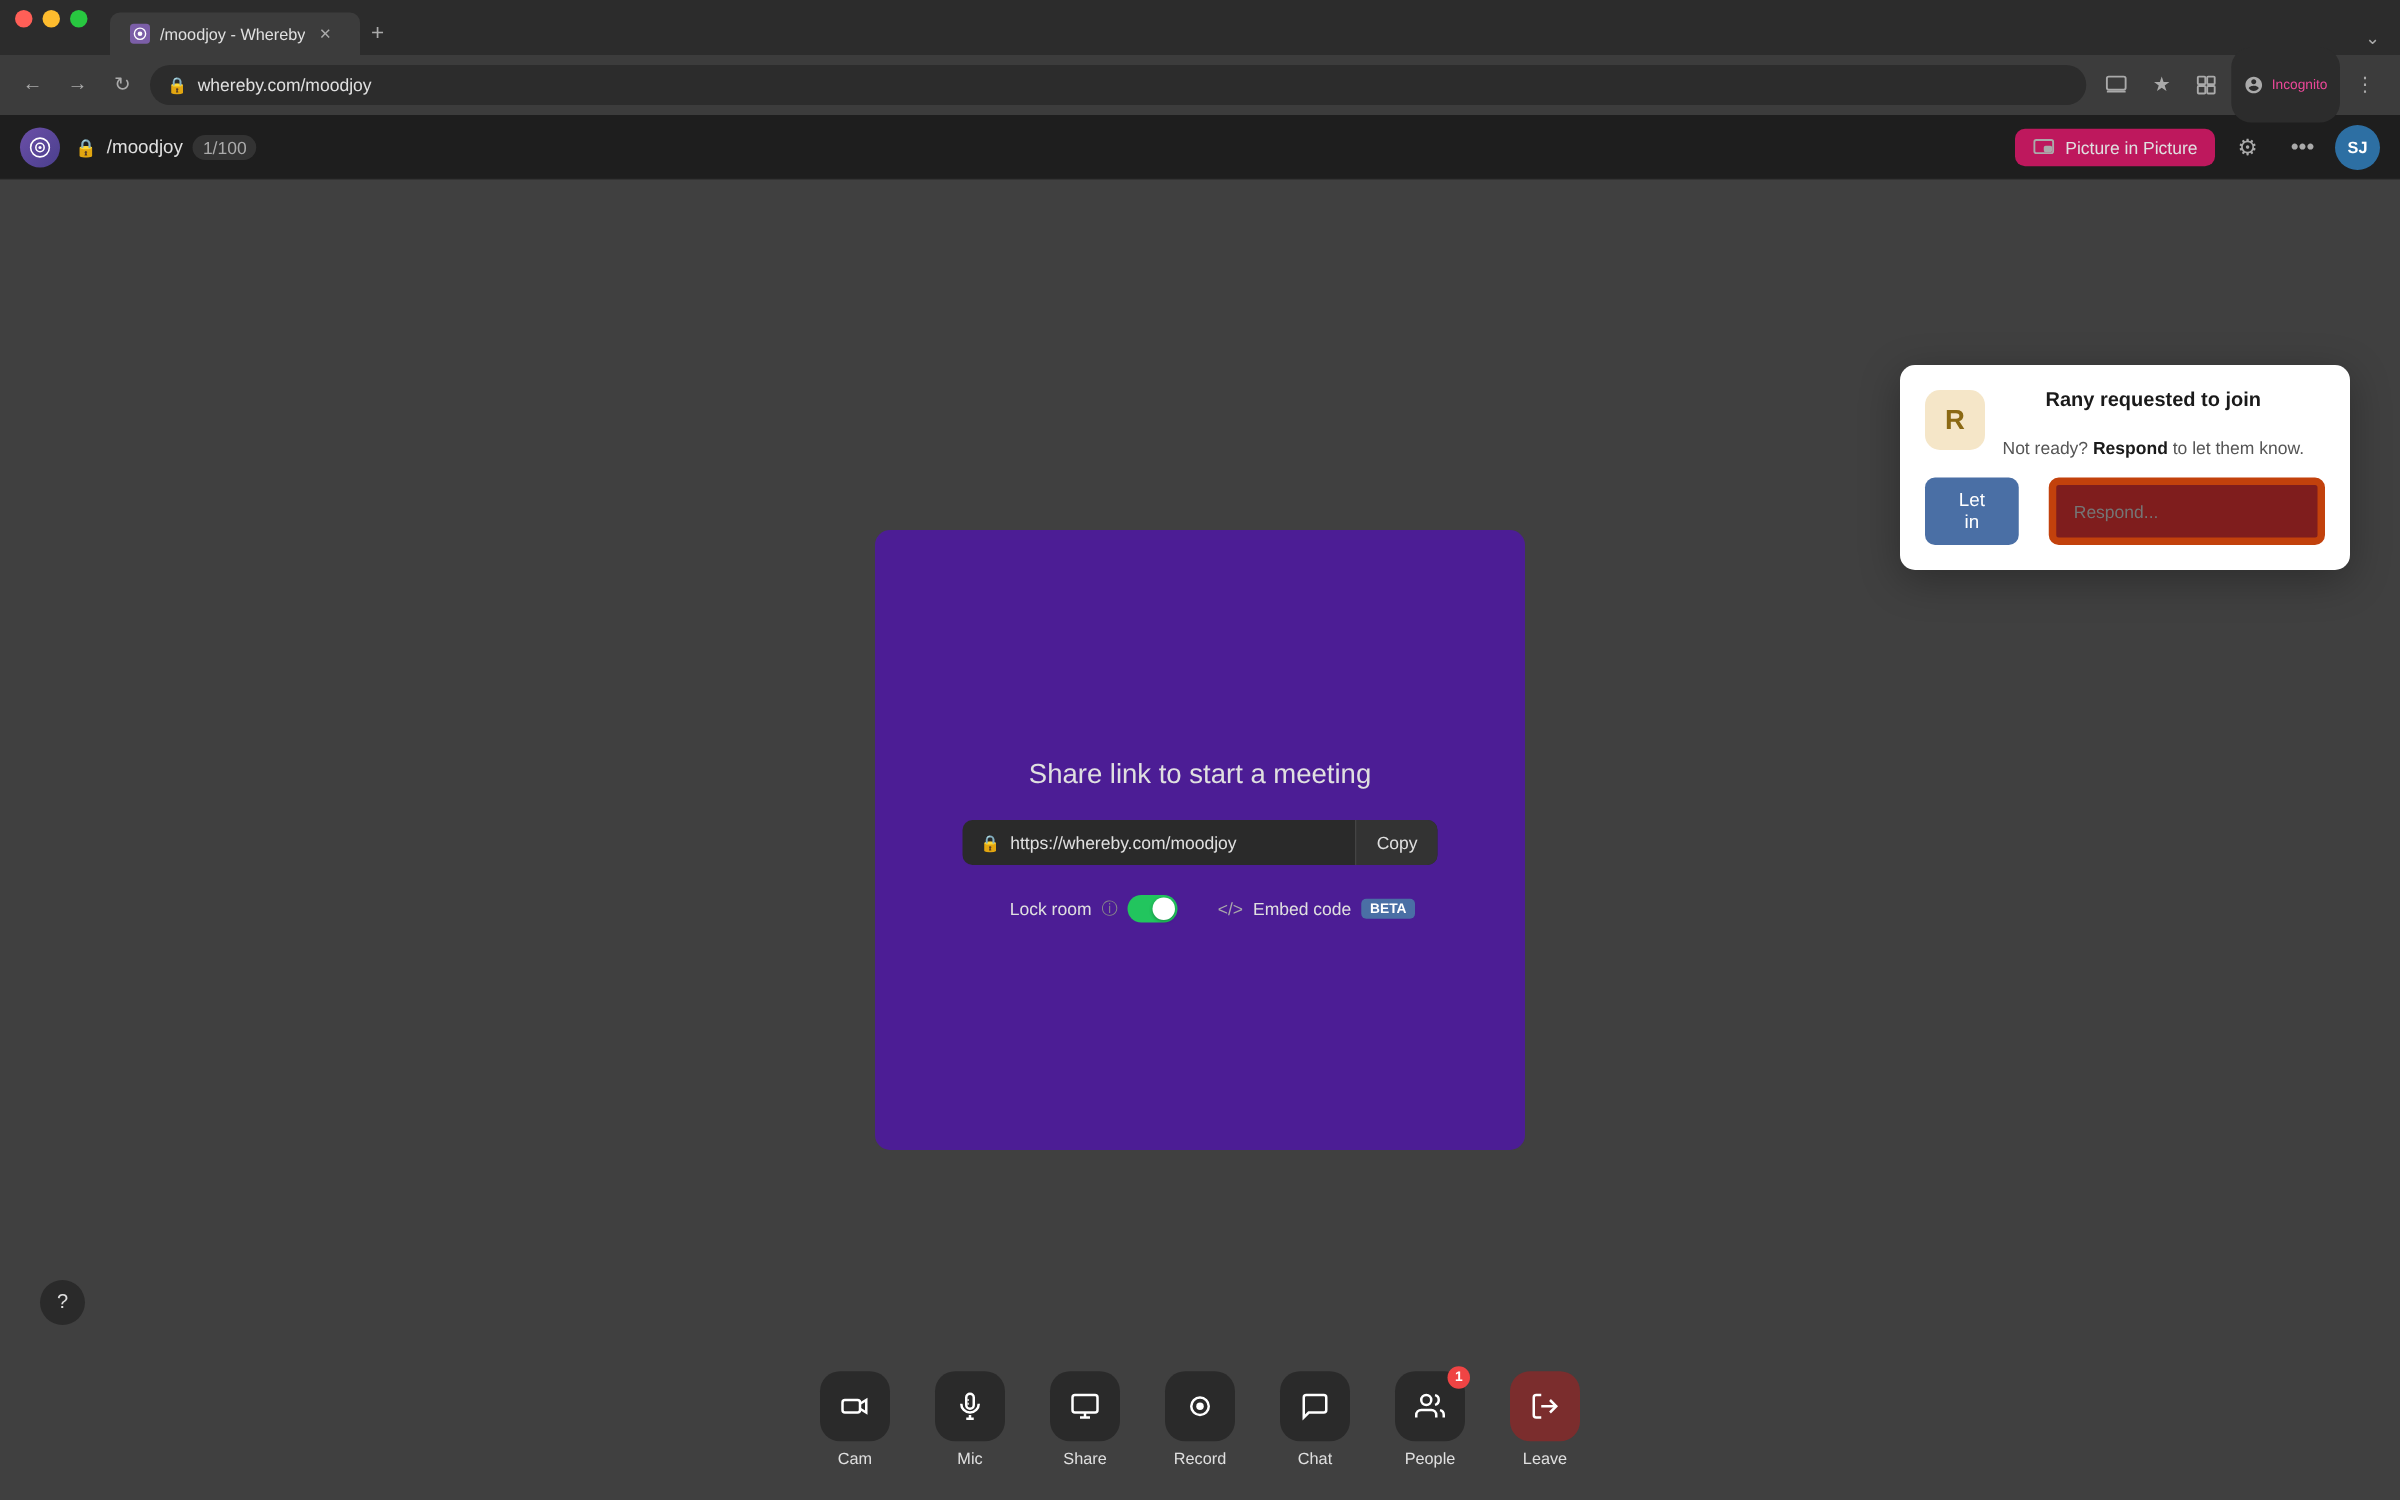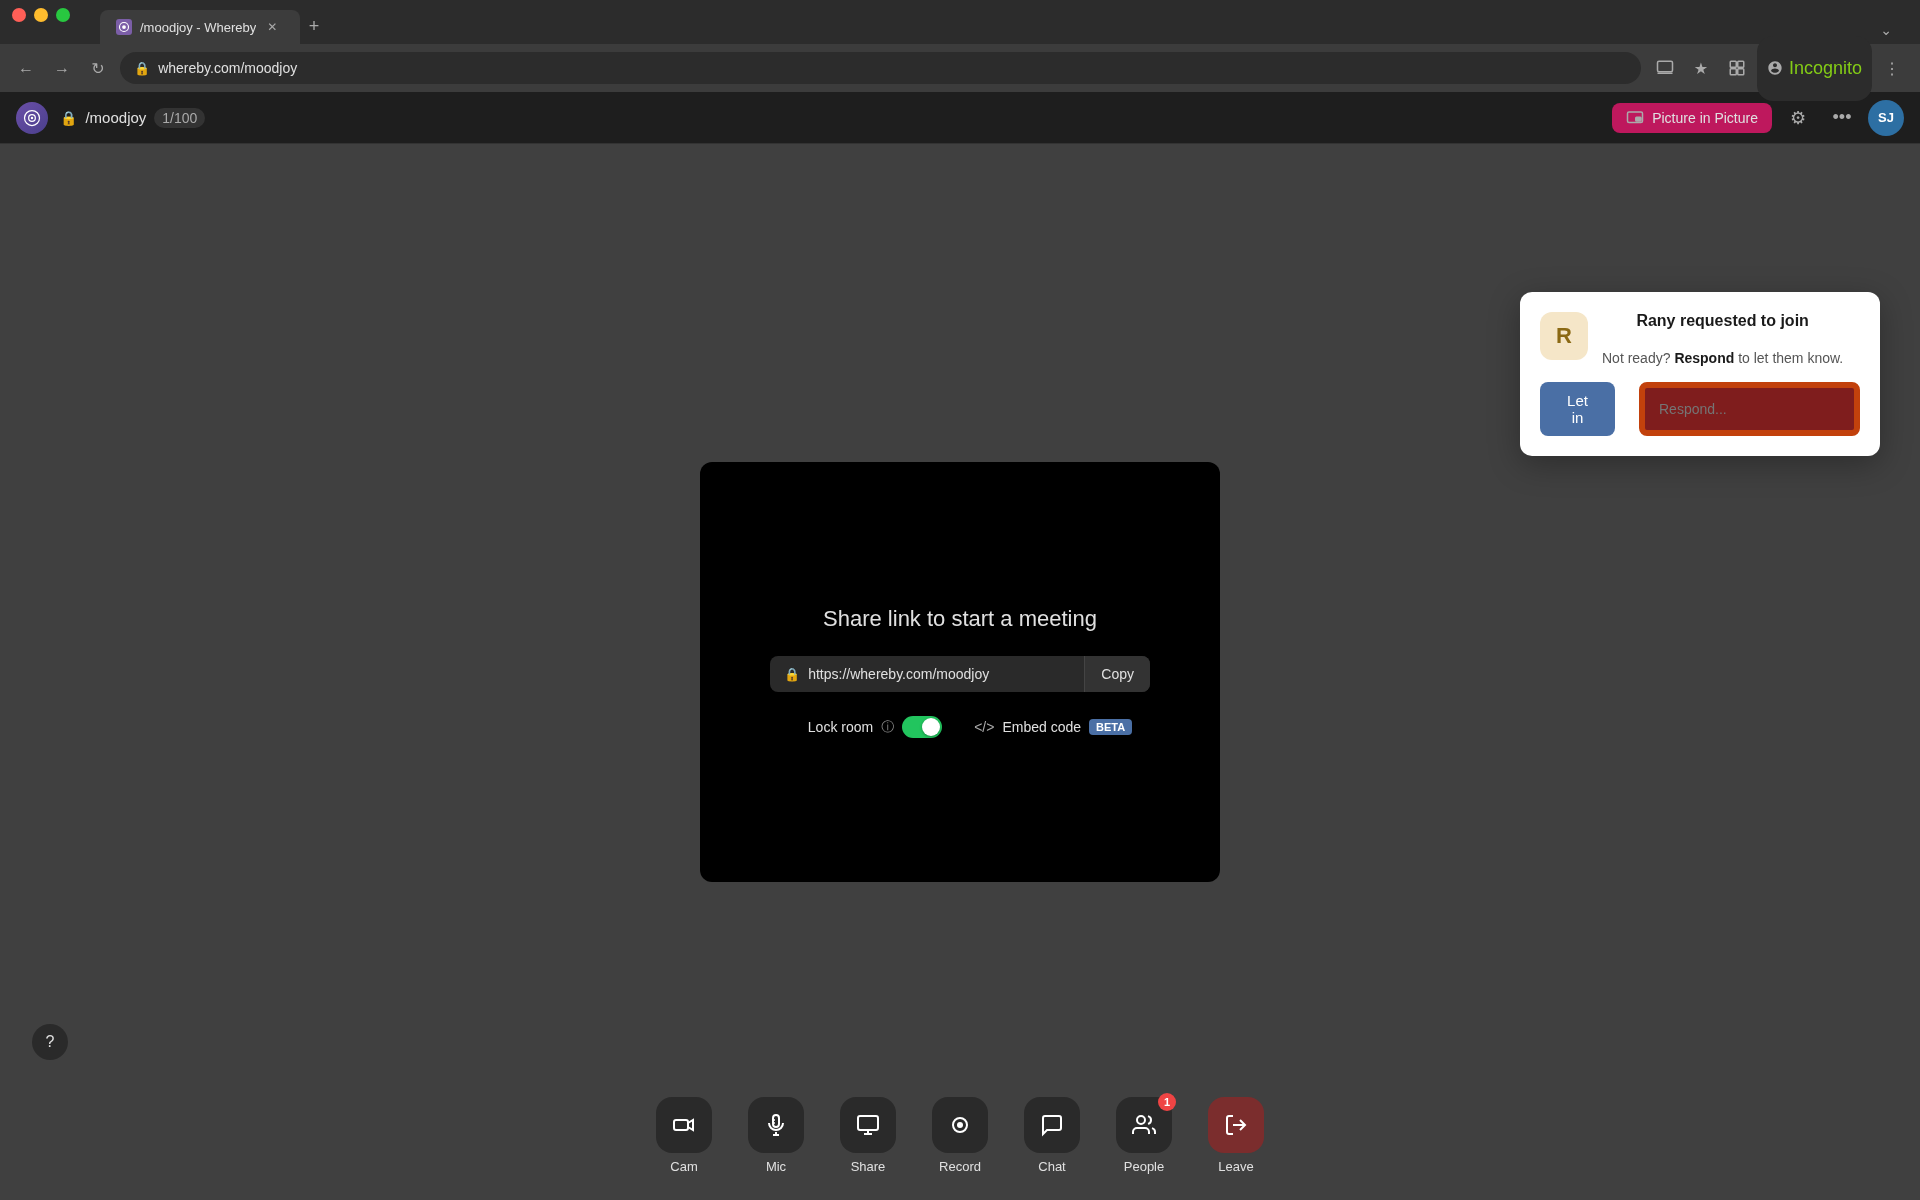--- a/index.html
+++ b/index.html
@@ -18,21 +18,21 @@
       background: #2c2c2c;
       position: relative;
       z-index: 100;
     }
 
     .tab-bar {
       height: 44px;
       background: #2c2c2c;
       display: flex;
       align-items: flex-end;
-      padding: 0 20px;
+      padding: 0 8px;
       gap: 0;
     }
 
     .tab-bar-right {
       margin-left: auto;
       display: flex;
       align-items: center;
       padding-bottom: 6px;
     }
 
@@ -180,22 +180,22 @@
       cursor: pointer;
     }
 
     .incognito-badge {
       display: flex;
       align-items: center;
       gap: 6px;
       background: #2c2c2c;
       border-radius: 16px;
       padding: 22px 10px;
-      color: #84cc16;
-      font-size: 18px;
+      color: #ec4899;
+      font-size: 11px;
     }
 
     
     .app-header {
       height: 52px;
       background: #1e1e1e;
       display: flex;
       align-items: center;
       padding: 0 16px;
       gap: 12px;
@@ -329,22 +329,22 @@
       overflow: hidden;
     }
 
     .video-tile.local {
       width: 680px;
       height: 420px;
     }
 
     .video-tile.share {
       width: 520px;
-      height: 420px;
-      background: #000000;
+      height: 496px;
+      background: #4c1d95;
       display: flex;
       flex-direction: column;
       align-items: center;
       justify-content: center;
       gap: 24px;
     }
 
     .video-label {
       position: absolute;
       bottom: 12px;

